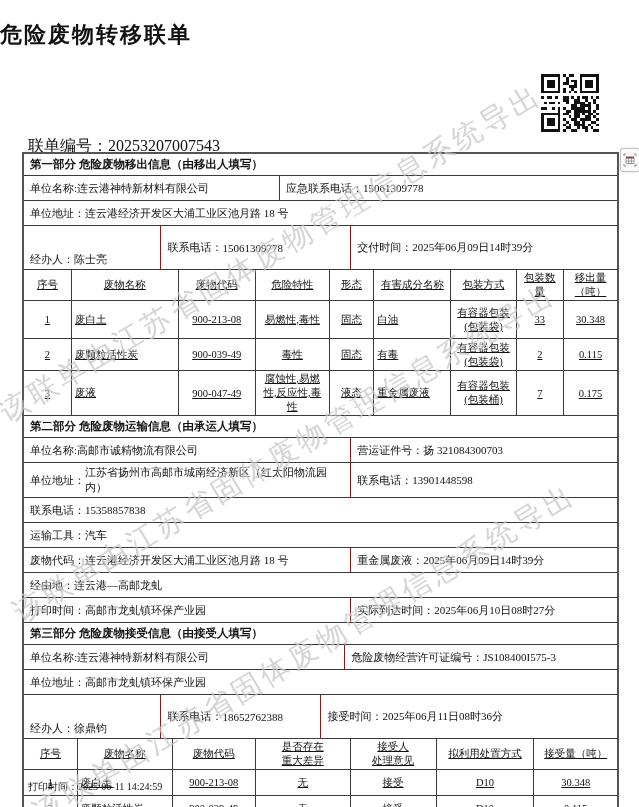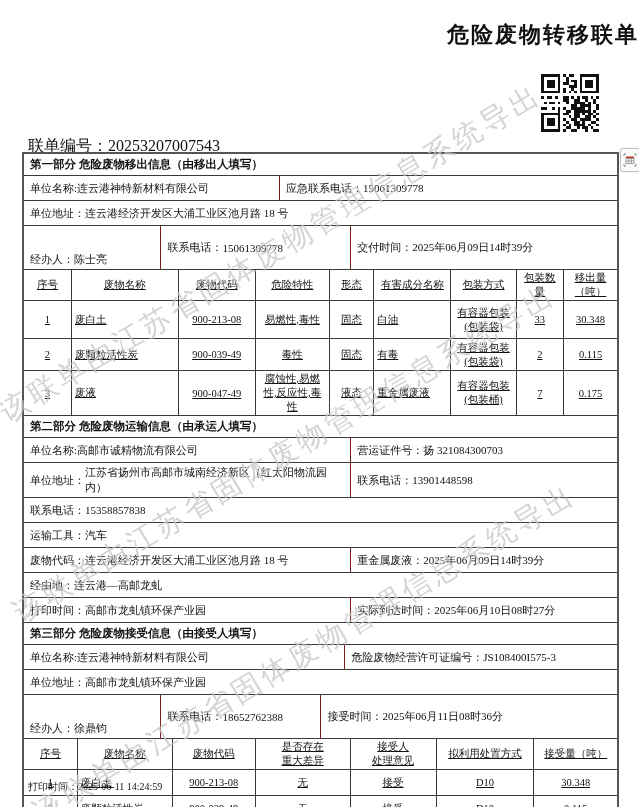--- a/index.html
+++ b/index.html
@@ -4,21 +4,21 @@
 <style>
   html,body{margin:0;padding:0;background:#ffffff;}
   .page{position:relative;width:639px;height:807px;background:#fff;overflow:hidden;
         font-family:"Liberation Serif","DejaVu Serif",serif;color:#111;}
   
   .wm{position:absolute;z-index:3;pointer-events:none;white-space:nowrap;
       font-size:29px;letter-spacing:4px;color:#c6c6c6;opacity:.75;
       transform:rotate(-31deg);transform-origin:0 0;font-family:"Liberation Serif","DejaVu Serif",serif;}
   .wm1{left:-8px;top:398px;} .wm2{left:6px;top:598px;} .wm3{left:26px;top:798px;}
   
-  .title{position:absolute;top:20px;left:0;width:100%;text-align:right;
+  .title{position:absolute;top:20px;left:0;width:100%;text-align:left;
          font-size:22px;font-weight:bold;letter-spacing:2px;z-index:1;}
   .qr{position:absolute;left:540px;top:74px;z-index:1;}
   .manifest{position:absolute;left:28px;top:136px;font-size:16px;z-index:1;}
   .printline{position:absolute;left:28px;top:780px;font-size:10px;z-index:1;}
   
   .doc{position:absolute;left:22px;top:152px;width:597px;z-index:1;
        border:2px solid #555;box-sizing:border-box;background:transparent;}
   .r{display:flex;border-top:1px solid #3a3a3a;align-items:stretch;}
   .doc > .r:first-child, .doc > .sec:first-child{border-top:none;}
   .sec{border-top:1px solid #3a3a3a;font-weight:bold;font-size:11.5px;

